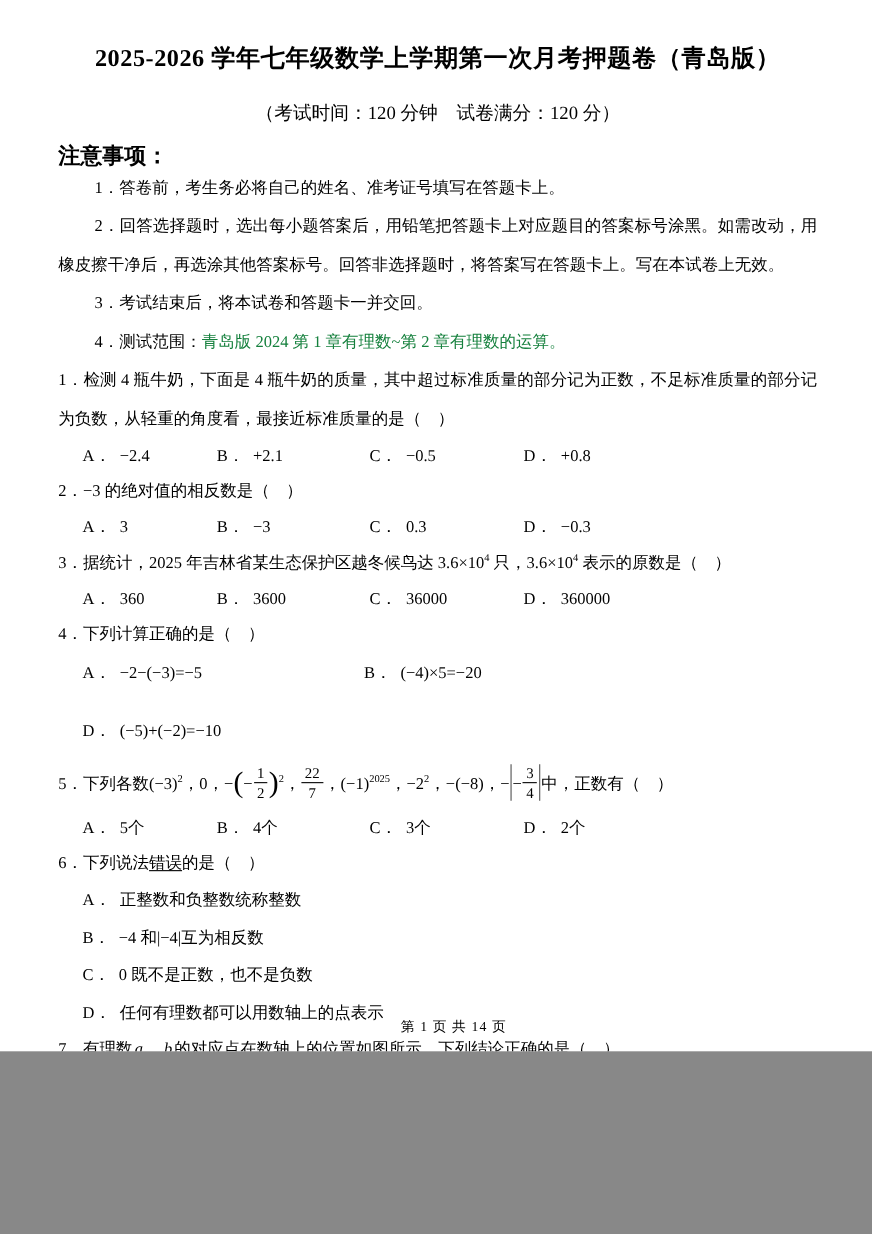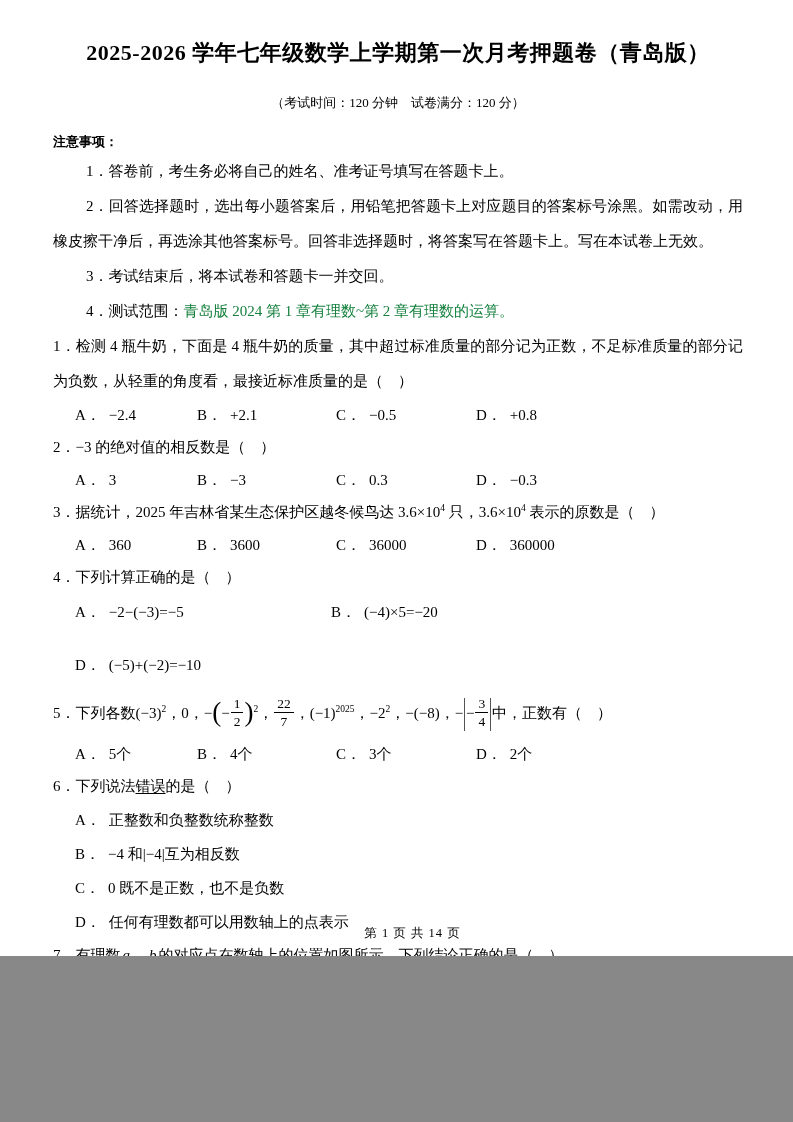--- a/index.html
+++ b/index.html
@@ -13,22 +13,22 @@
     font-family:"Liberation Serif","DejaVu Serif",serif;
     font-size:15px;
     padding:38px 50px 0 53px;
     overflow:hidden;
   }
   .sans { font-family:"Liberation Sans","DejaVu Sans",sans-serif; }
   h1.title {
     font-size:22px; font-weight:700; text-align:center;
     line-height:30px; letter-spacing:0.5px;
   }
-  .subtitle { margin-top:24px; text-align:center; font-size:13px; line-height:22px; }
-  .notice-head { margin-top:16px; font-weight:700; font-size:13px; line-height:24px; }
+  .subtitle { margin-top:24px; text-align:center; font-size:17px; line-height:22px; }
+  .notice-head { margin-top:16px; font-weight:700; font-size:20px; line-height:24px; }
   .para { line-height:35px; text-align:justify; }
   .indent { text-indent:33px; }
   .red { color:#15803d; }
   .section-head {
     margin-top:6px; text-align:center; font-weight:700;
     font-size:16px; line-height:28px;
   }
   .intro { font-weight:700; font-size:15.5px; line-height:24px; padding-left:36px; text-indent:-36px; text-align:justify; }
   .stem { line-height:35px; margin-top:0; text-align:justify; }
   .stem-tight { line-height:33px; }

